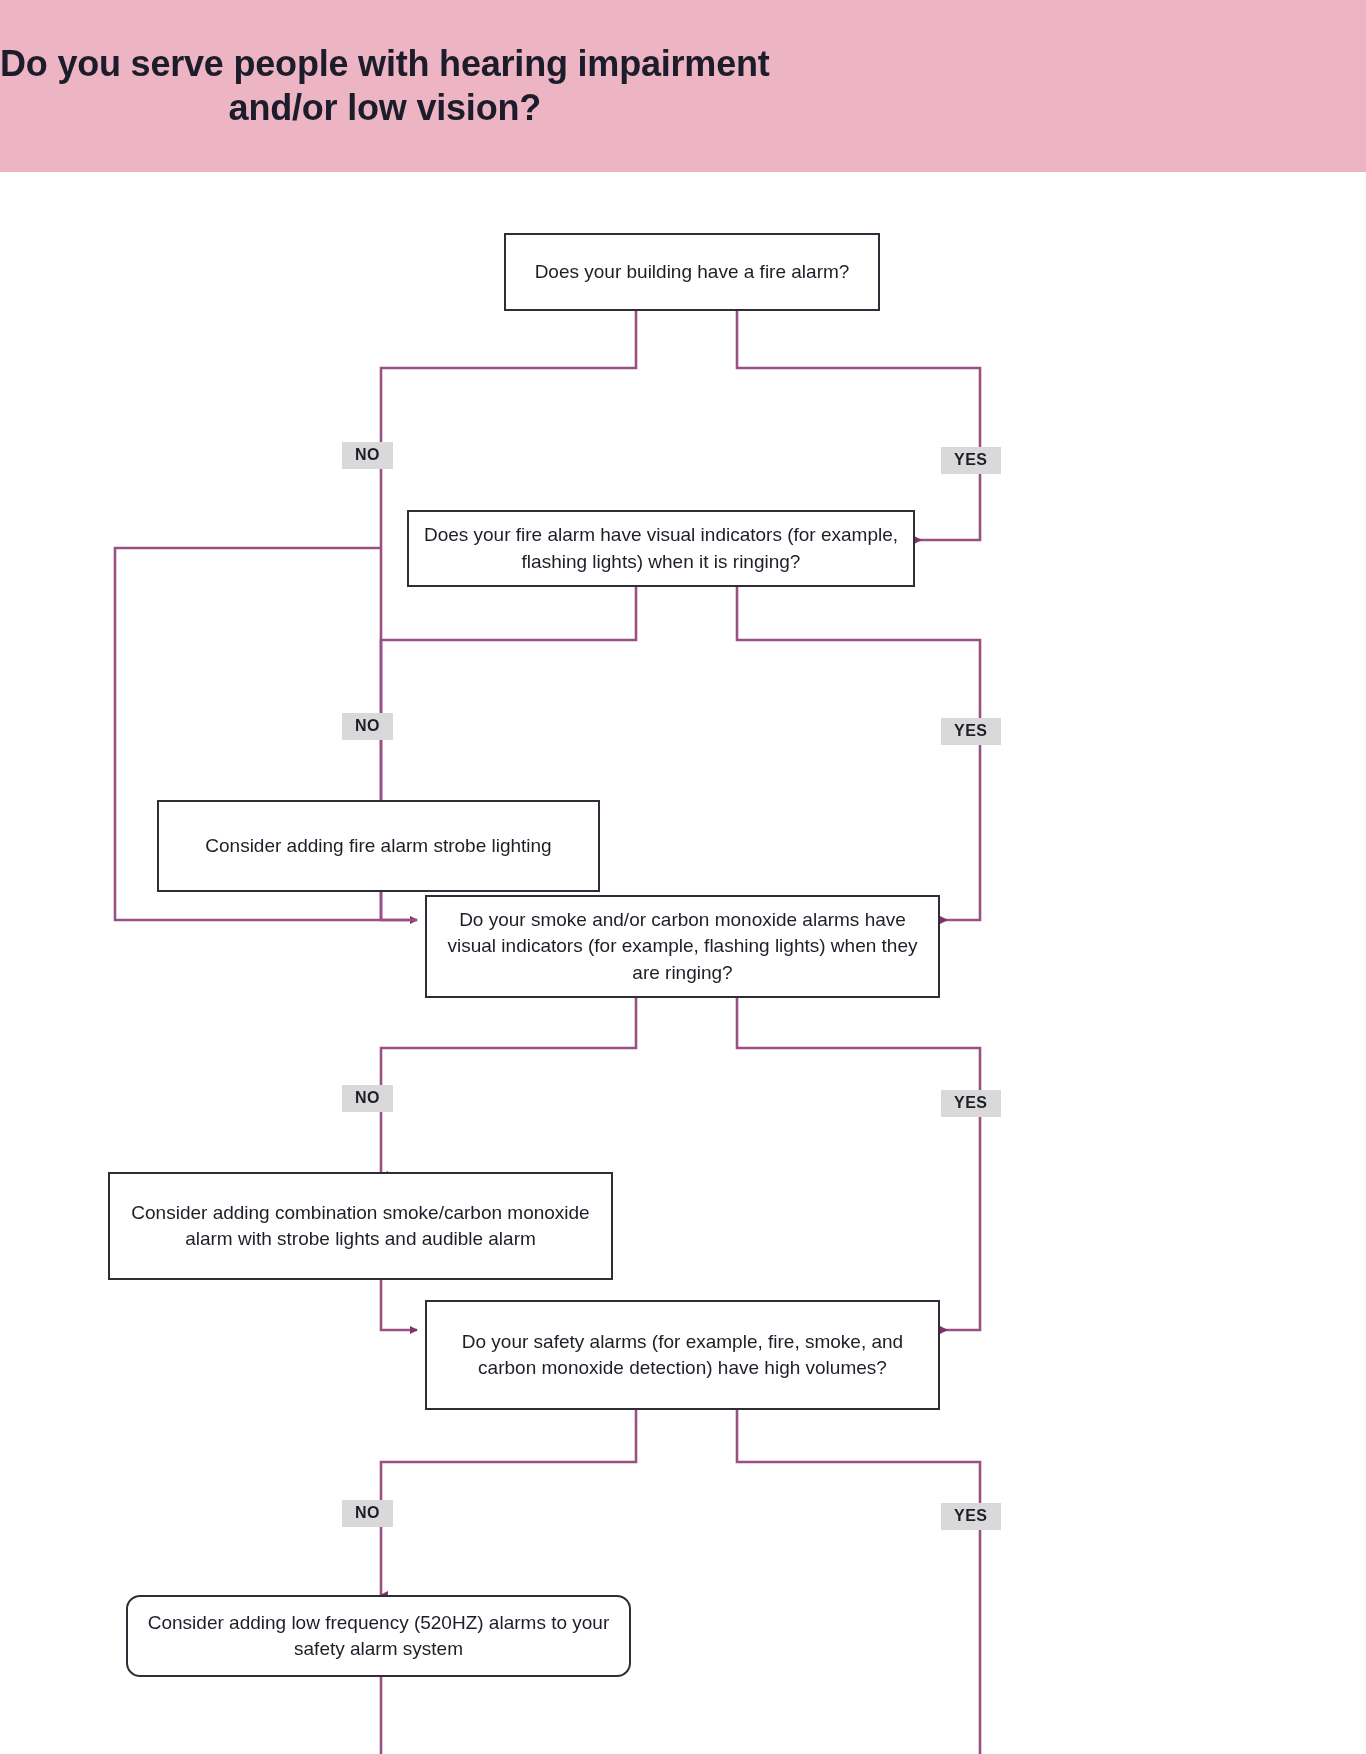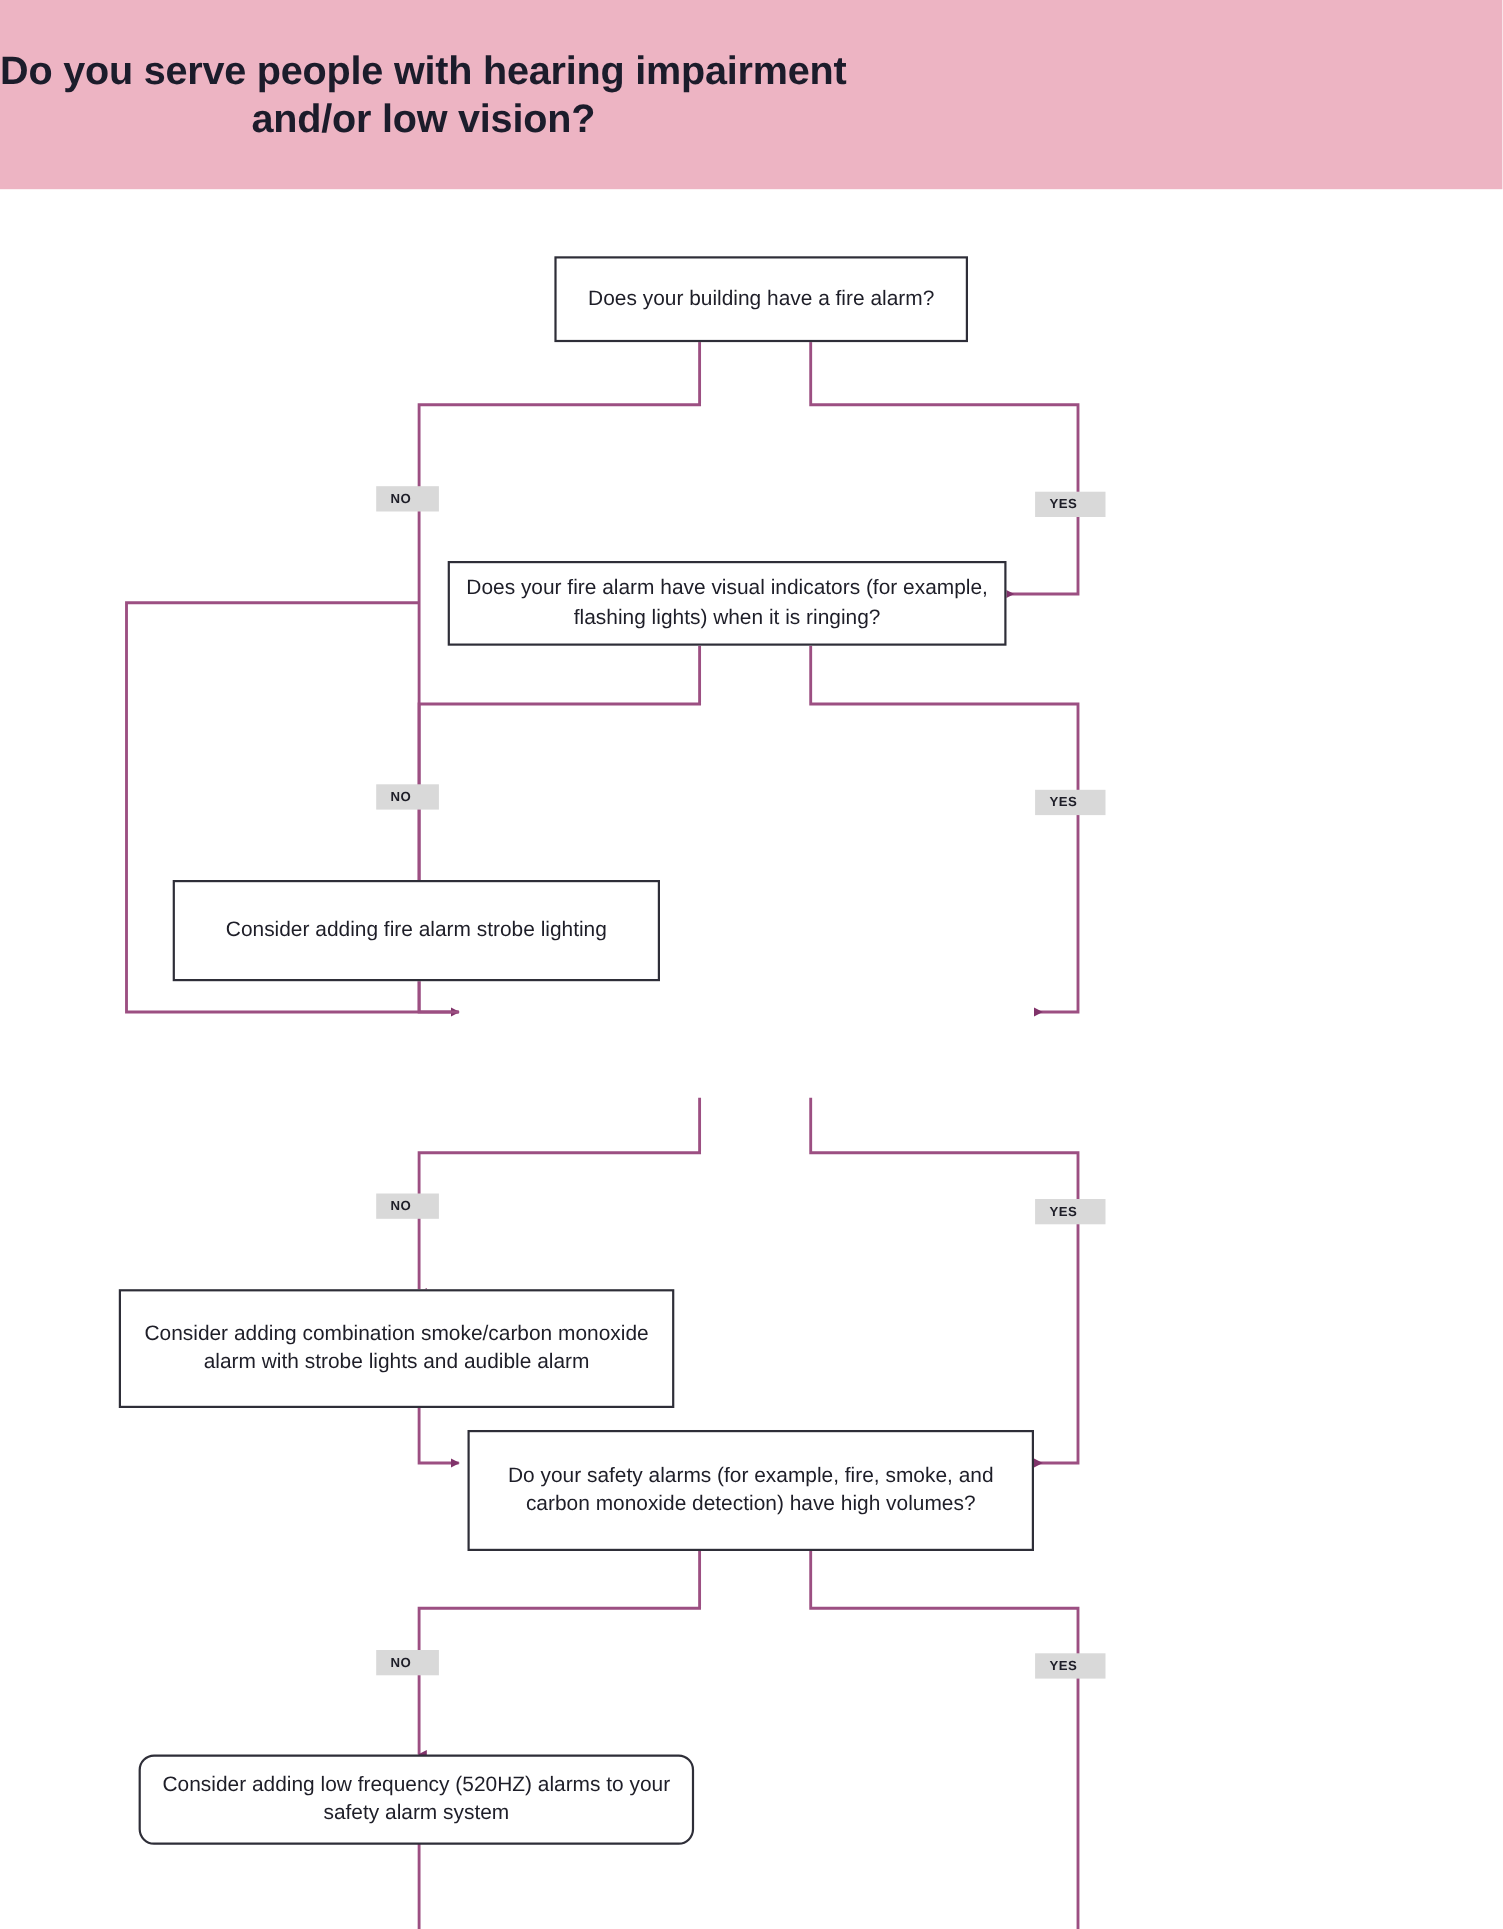--- a/index.html
+++ b/index.html
@@ -62,24 +62,24 @@
     font-size: 19px;
     line-height: 1.38;
   }
   .node span { display: block; }
 
   
   .edge-label {
     position: absolute;
     background: #d9d9d9;
     color: #1e1e28;
-    font-size: 12px;
+    font-size: 16px;
     font-weight: bold;
     letter-spacing: 0.5px;
-    padding: 5px 25px 6px 13px;
+    padding: 5px 13px 6px 13px;
     text-align: center;
     line-height: 1;
   }
 </style>
 </head>
 <body>
 
 <div id="page">
 
   <div class="header-banner">
@@ -131,20 +131,23 @@
   </div>
 
   <div class="node" style="left:407px; top:510px; width:508px; height:77px;">
     <span>Does your fire alarm have visual indicators (for example, flashing lights) when it is ringing?</span>
   </div>
 
   <div class="node" style="left:157px; top:800px; width:443px; height:92px;">
     <span>Consider adding fire alarm strobe lighting</span>
   </div>
 
+  <div class="node" style="left:425px; top:895px; width:515px; height:103px;">
+    <span>Do your smoke and/or carbon monoxide alarms have visual indicators (for example, flashing lights) when they are ringing?</span>
+  </div>
 
   <div class="node" style="left:108px; top:1172px; width:505px; height:108px;">
     <span>Consider adding combination smoke/carbon monoxide alarm with strobe lights and audible alarm</span>
   </div>
 
   <div class="node" style="left:425px; top:1300px; width:515px; height:110px;text-align:center;">
     <span>Do your safety alarms (for example, fire, smoke, and carbon monoxide detection) have high volumes?</span>
   </div>
 
   <div class="node" style="left:126px; top:1595px; width:505px; height:82px;border-radius:14px;">

